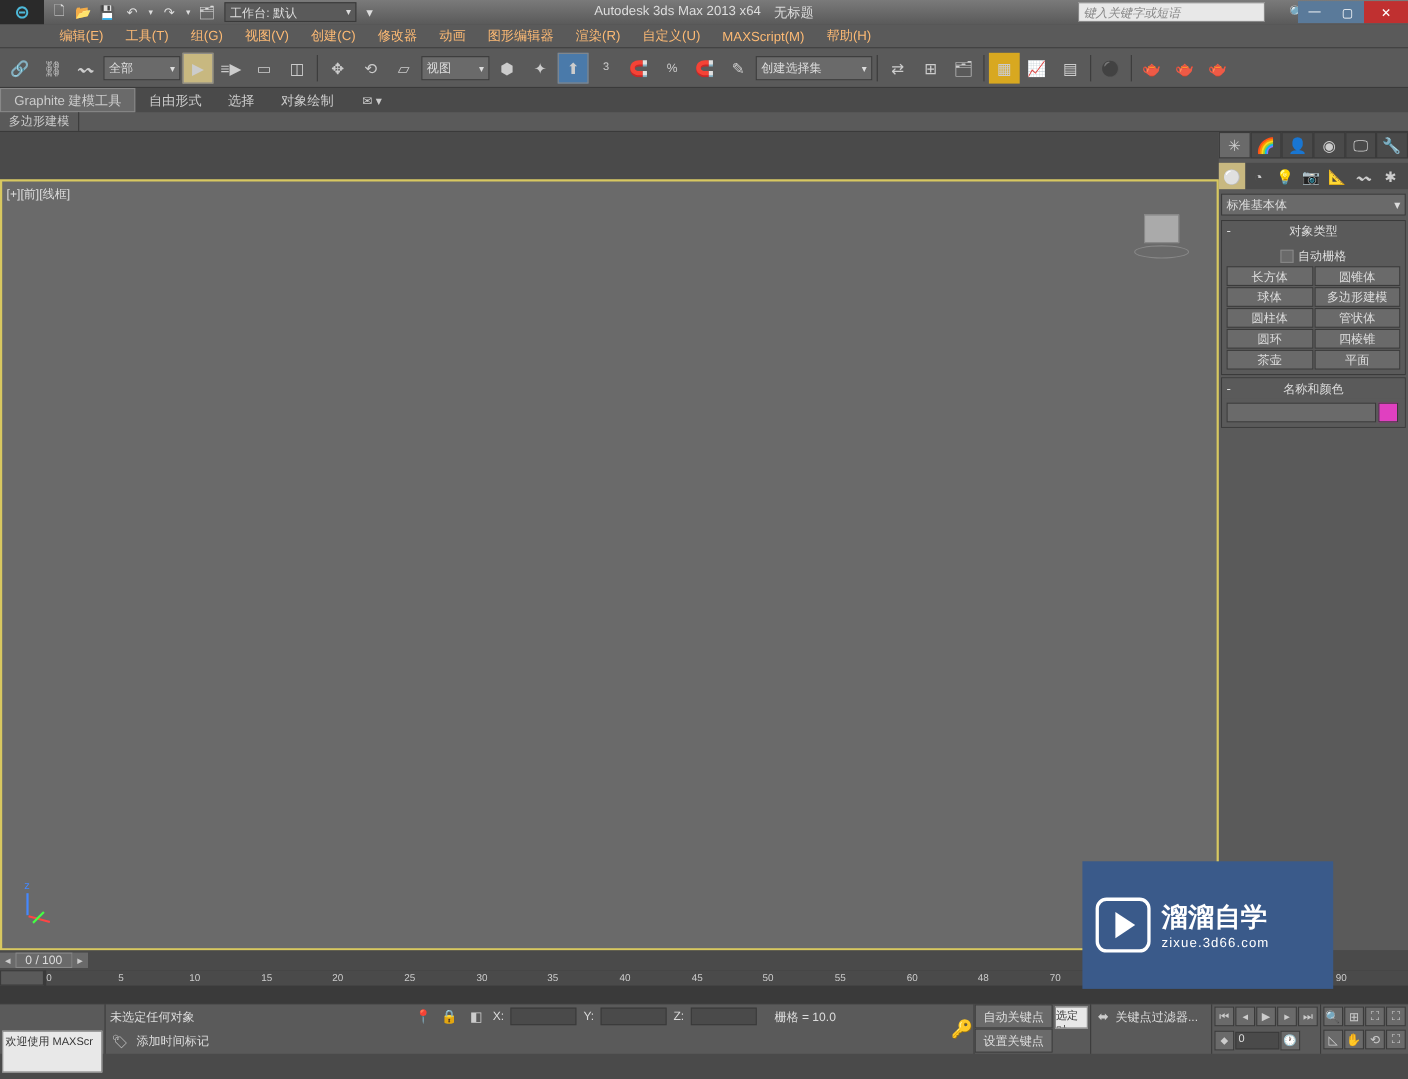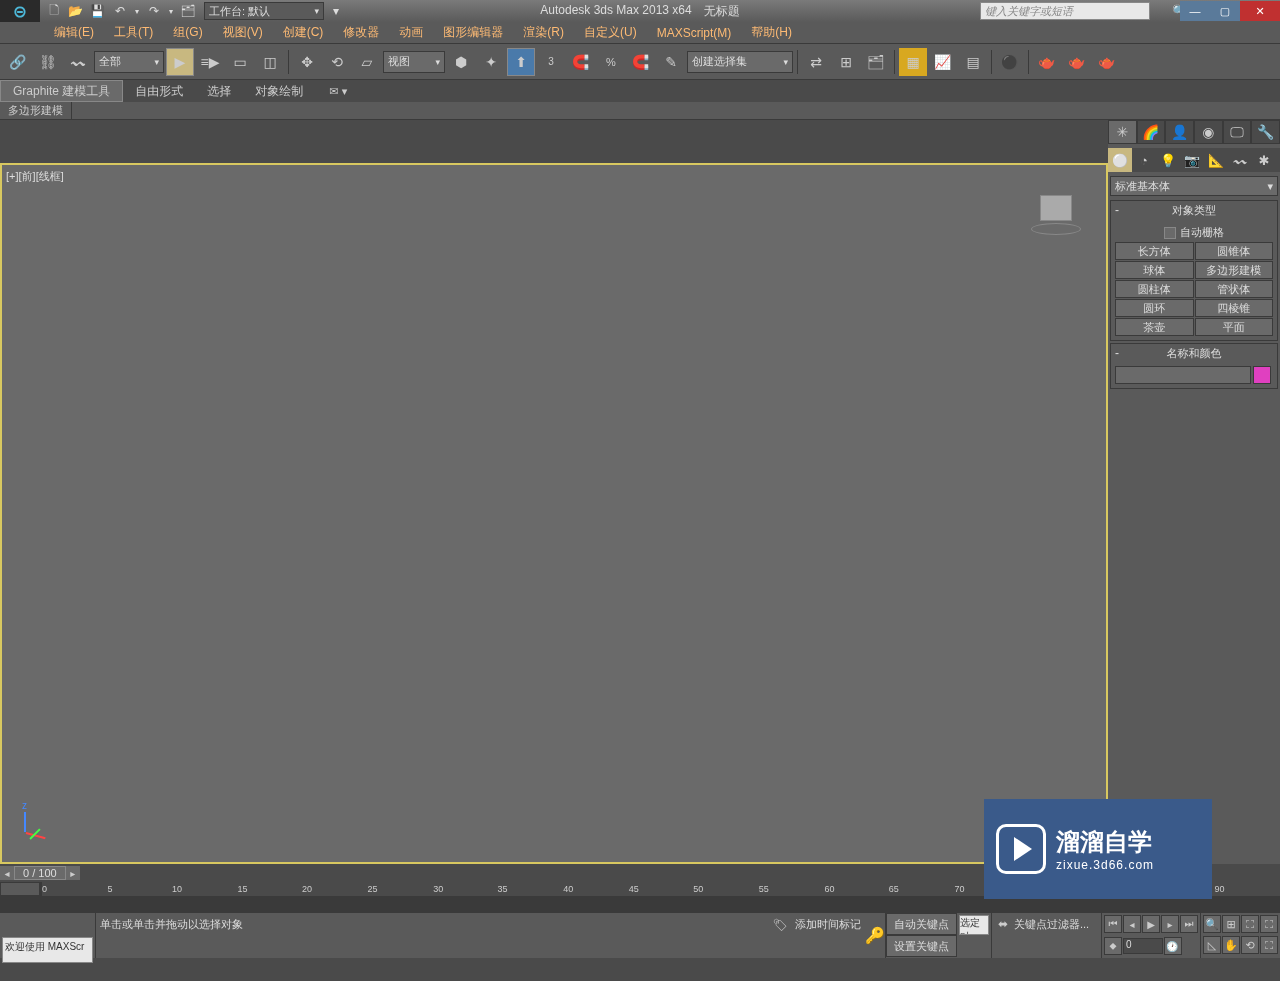--- a/index.html
+++ b/index.html
@@ -85,40 +85,40 @@
 
 
 .track-bar { height: 30px; background: #3a3a3a; position: relative; }
 .track-ruler { height: 14px; background: #4a4a4a; display: flex; position: relative; margin-left: 42px; }
 .track-tick { position: absolute; font-size: 9px; color: #ccc; top: 2px; }
 .track-left-btn { position: absolute; left: 0; top: 0; width: 40px; height: 14px; background: #5a5a5a; border: 1px solid #3a3a3a; }
 
 
 .status-bar { height: 46px; background: #5a5a5a; display: flex; border-top: 1px solid #3a3a3a; }
 .status-left { width: 96px; border-right: 1px solid #3a3a3a; }
-.status-welcome { height: 26px; background: #e8e8e8; font-size: 10px; color: #333; padding: 2px; border: 1px solid #888; margin: 2px; }
+.status-welcome { height: 38px; background: #e8e8e8; font-size: 10px; color: #333; padding: 2px; border: 1px solid #888; margin: 2px; }
 .status-mid { flex: 1; display: flex; flex-direction: column; }
 .status-row { height: 23px; display: flex; align-items: center; padding: 0 4px; font-size: 11px; color: #ddd; gap: 6px; }
 .status-input { width: 60px; height: 16px; background: #4a4a4a; border: 1px solid #3a3a3a; }
 .status-icon { width: 18px; height: 18px; display: flex; align-items: center; justify-content: center; color: #ccc; font-size: 12px; cursor: pointer; }
 .status-right { display: flex; }
 .key-btns { display: flex; flex-direction: column; width: 72px; border-left: 1px solid #3a3a3a; }
 .key-btn { height: 22px; font-size: 11px; color: #ddd; display: flex; align-items: center; justify-content: center; background: #6a6a6a; border: 1px solid #3a3a3a; cursor: pointer; }
 .sel-input { width: 30px; height: 20px; background: #e8e8e8; border: 1px solid #888; margin: 2px; }
 .filter-area { display: flex; flex-direction: column; width: 110px; border-left: 1px solid #3a3a3a; }
 .filter-row { height: 22px; display: flex; align-items: center; font-size: 11px; color: #ddd; gap: 2px; padding: 0 2px; }
 .playback { display: flex; flex-direction: column; border-left: 1px solid #3a3a3a; }
 .play-row { height: 22px; display: flex; align-items: center; gap: 1px; padding: 0 2px; }
 .play-btn { width: 18px; height: 18px; background: #6a6a6a; border: 1px solid #3a3a3a; color: #ccc; font-size: 10px; display: flex; align-items: center; justify-content: center; cursor: pointer; }
 .frame-input { width: 40px; height: 16px; background: #4a4a4a; border: 1px solid #3a3a3a; font-size: 10px; color: #ddd; padding: 0 2px; }
 .nav-icons { display: grid; grid-template-columns: repeat(4, 18px); gap: 1px; padding: 2px; border-left: 1px solid #3a3a3a; }
 .nav-icon { width: 18px; height: 18px; background: #6a6a6a; border: 1px solid #3a3a3a; color: #ccc; font-size: 11px; display: flex; align-items: center; justify-content: center; cursor: pointer; }
 
 
-.watermark { position: absolute; right: 68px; bottom: 82px; width: 228px; height: 100px; background: #3a5a8a; display: flex; align-items: center; gap: 10px; padding: 0 12px; }
+.watermark { position: absolute; right: 68px; bottom: 82px; width: 228px; height: 116px; background: #3a5a8a; display: flex; align-items: center; gap: 10px; padding: 0 12px; }
 .wm-play { width: 50px; height: 50px; border: 3px solid #fff; border-radius: 10px; display: flex; align-items: center; justify-content: center; }
 .wm-play::after { content: ''; border-left: 18px solid #fff; border-top: 12px solid transparent; border-bottom: 12px solid transparent; margin-left: 4px; }
 .wm-text { color: #fff; }
 .wm-text .big { font-size: 24px; font-weight: bold; }
 .wm-text .small { font-size: 12px; letter-spacing: 1px; }
 </style>
 </head>
 <body>
 
 <div class="title-bar">
@@ -324,38 +324,50 @@
     <span class="track-tick" style="left:15.8%;">15</span>
     <span class="track-tick" style="left:21%;">20</span>
     <span class="track-tick" style="left:26.3%;">25</span>
     <span class="track-tick" style="left:31.6%;">30</span>
     <span class="track-tick" style="left:36.8%;">35</span>
     <span class="track-tick" style="left:42.1%;">40</span>
     <span class="track-tick" style="left:47.4%;">45</span>
     <span class="track-tick" style="left:52.6%;">50</span>
     <span class="track-tick" style="left:57.9%;">55</span>
     <span class="track-tick" style="left:63.2%;">60</span>
-    <span class="track-tick" style="left:68.4%;">65</span>
+    <span class="track-tick" style="left:68.4%;">48</span>
     <span class="track-tick" style="left:73.7%;">70</span>
     <span class="track-tick" style="left:78.9%;">75</span>
     <span class="track-tick" style="left:84.2%;">80</span>
     <span class="track-tick" style="left:89.5%;">85</span>
     <span class="track-tick" style="left:94.7%;">90</span>
   </div>
   <div class="track-left-btn"></div>
 </div>
 
 <div class="status-bar">
   <div class="status-left">
     <div style="height:22px;"></div>
     <div class="status-welcome">欢迎使用  MAXScr</div>
   </div>
   <div class="status-mid">
     <div class="status-row">
-      <span style="flex:1;">单击或单击并拖动以选择对象</span>
+      <span style="width:270px;">未选定任何对象</span>
+      <span class="status-icon">📍</span>
+      <span class="status-icon">🔒</span>
+      <span class="status-icon">◧</span>
+      <span>X:</span>
+        <div class="status-input"></div>
+      <span>Y:</span>
+        <div class="status-input"></div>
+      <span>Z:</span>
+        <div class="status-input"></div>
+      <span style="margin-left:10px;">栅格 = 10.0</span>
+    </div>
+    <div class="status-row">
       <span class="status-icon">🏷</span>
       <span>添加时间标记</span>
     </div>
   </div>
   <div class="status-right">
     <div style="width:20px;display:flex;align-items:center;justify-content:center;color:#888;">🔑</div>
     <div class="key-btns">
       <div class="key-btn">自动关键点</div>
       <div class="key-btn">设置关键点</div>
     </div>

